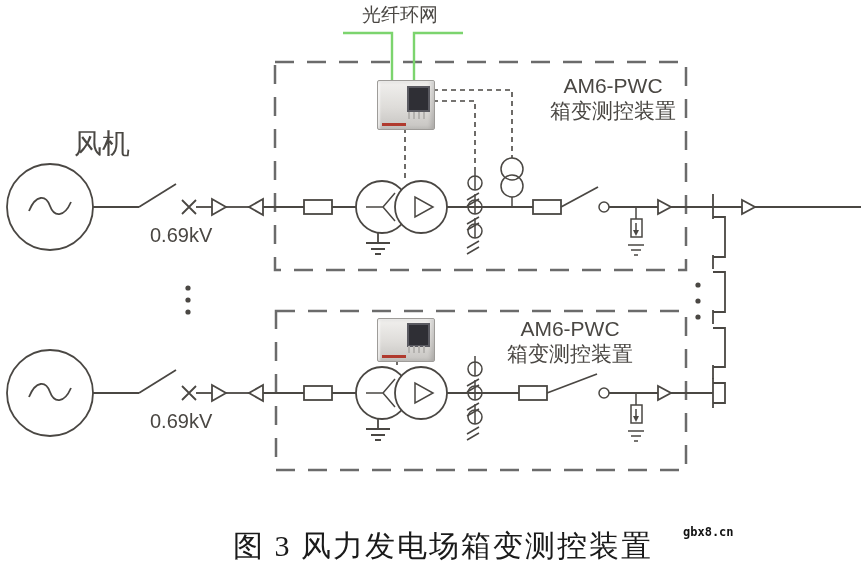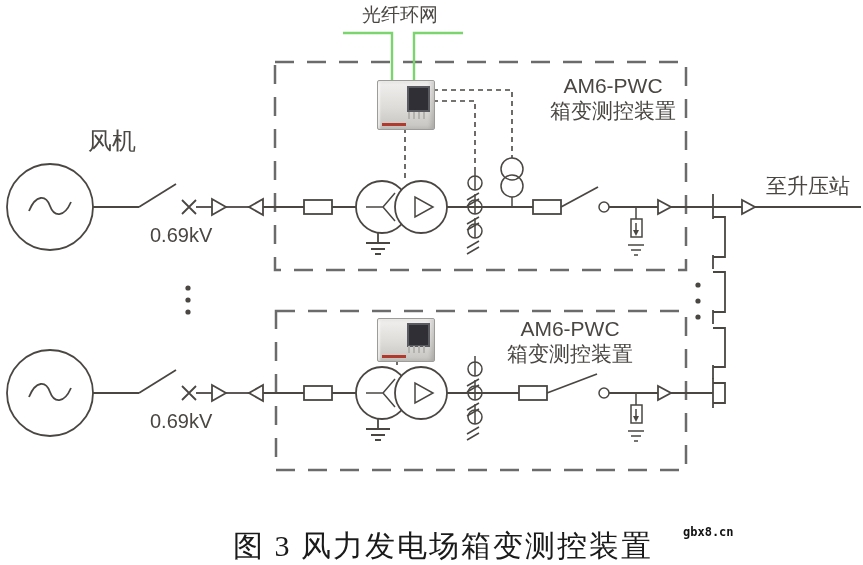--- a/index.html
+++ b/index.html
@@ -148,27 +148,26 @@
     <div class="keys"></div>
     <div class="brand"></div>
   </div>
   <div class="device" style="left:377px;top:318px;width:56px;height:42px;">
     <div class="screen"></div>
     <div class="keys"></div>
     <div class="brand"></div>
   </div>
 
   <div class="lbl center" style="left:348px;top:2px;width:104px;font-size:19px;">光纤环网</div>
-  <div class="lbl" style="left:74px;top:125px;font-size:24px;margin-left:14px;">风机</div>
+  <div class="lbl" style="left:74px;top:125px;font-size:28px;">风机</div>
   <div class="lbl" style="left:150px;top:224px;font-size:20px;">0.69kV</div>
   <div class="lbl" style="left:150px;top:410px;font-size:20px;">0.69kV</div>
   <div class="lbl center" style="left:543px;top:73px;width:140px;font-size:21px;line-height:25px;">
     <div>AM6-PWC</div>
     <div>箱变测控装置</div>
   </div>
   <div class="lbl center" style="left:500px;top:316px;width:140px;font-size:21px;line-height:25px;">
     <div>AM6-PWC</div>
     <div>箱变测控装置</div>
   </div>
-  <div class="lbl" style="left:766px;top:172px;font-size:21px;">至升压站</div>
   <div class="caption" style="left:233px;top:526px;">图 3 风力发电场箱变测控装置</div>
   <div class="wm" style="left:683px;top:525px;">gbx8.cn</div>
 </div>
 
 </body></html>

